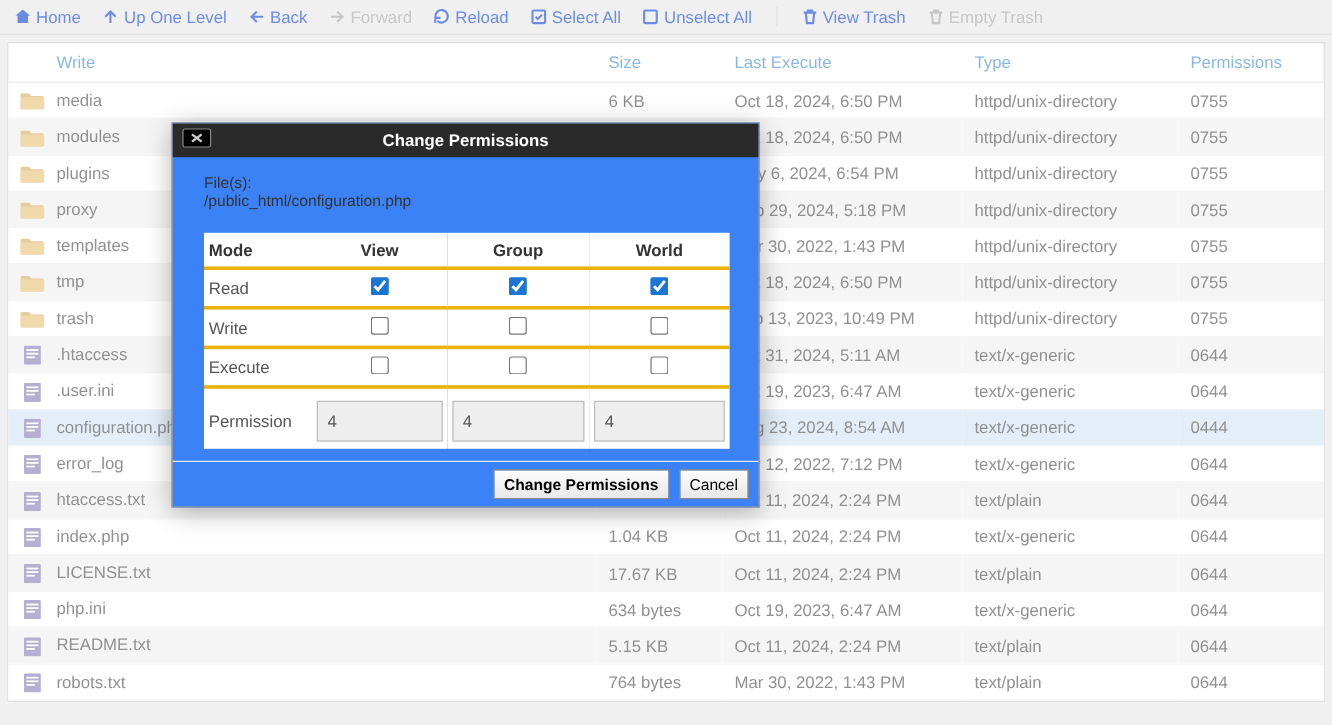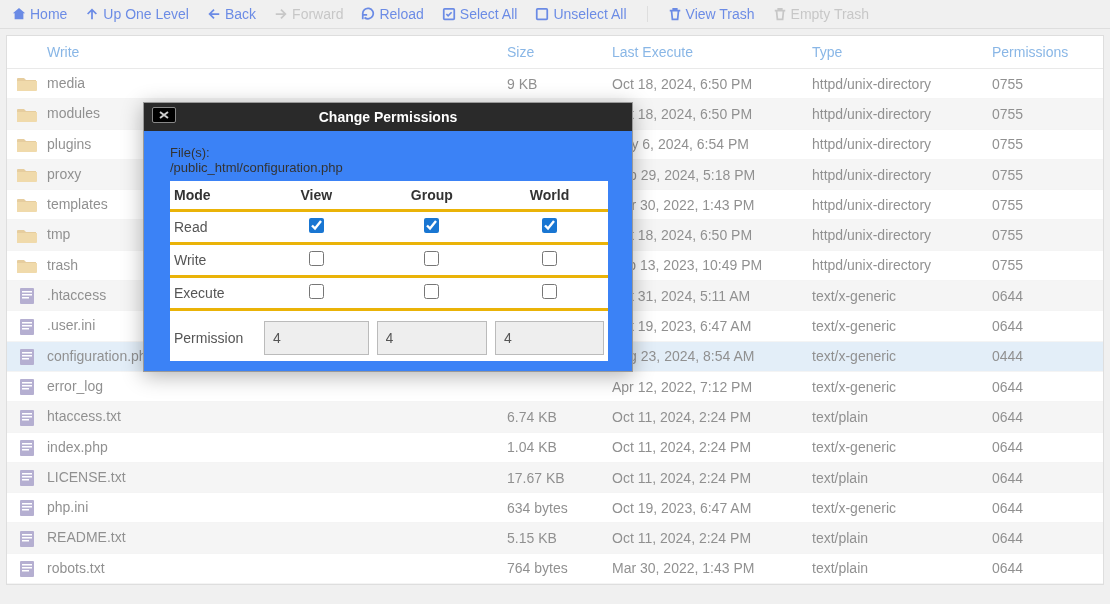--- a/index.html
+++ b/index.html
@@ -26,21 +26,21 @@
     .col-type { width: 180px; }
     .col-perm { width: auto; }
     
     .overlay { position: absolute; inset: 0; background: rgba(255,255,255,0.35); }
     
     .dialog { position: absolute; left: 143px; top: 102px; width: 490px; background: #3b82f6; border: 1px solid #999; box-shadow: 0 4px 20px rgba(0,0,0,0.3); }
     .dialog-title { background: #2a2a2a; color: #fff; font-weight: bold; text-align: center; padding: 6px 0; position: relative; }
     .dialog-close { position: absolute; left: 8px; top: 4px; width: 24px; height: 16px; background: #000; border: 1px solid #888; border-radius: 2px; display: flex; align-items: center; justify-content: center; cursor: pointer; }
     .dialog-body { padding: 14px 24px 10px 26px; color: #333; }
     .file-label { font-size: 13px; }
-    .file-path { font-size: 13px; margin-bottom: 6px; }
+    .file-path { font-size: 13px; margin-bottom: 19px; }
     .perm-table { width: 100%; margin-top: 4px; }
     .perm-table th, .perm-table td { border: none; border-bottom: 3px solid #eab308; padding: 6px 4px; text-align: center; background: #fff !important; }
     .perm-table th:first-child, .perm-table td:first-child { text-align: left; font-weight: bold; width: 90px; }
     .perm-table tr:first-child th { font-weight: bold; color: #333; }
     .perm-table input[type=checkbox] { width: 15px; height: 15px; accent-color: #1976d2; }
     .perm-row td { border-bottom: none; padding-top: 10px; }
     .perm-input { width: 100%; padding: 8px; background: #eee; border: 1px solid #bbb; color: #555; font-size: 14px; }
     .perm-col { padding: 0 4px; }
     .dialog-footer { padding: 6px 8px; text-align: right; border-top: 1px solid #eee; }
     .dialog-btn { background: linear-gradient(#fdfdfd,#e8e8e8); border: 1px solid #888; padding: 4px 8px; font-weight: bold; font-size: 13px; cursor: pointer; margin-left: 4px; }
@@ -138,21 +138,21 @@
       </tr>
     </thead>
     <tbody id="file-rows">
         <tr class="row">
           <td><span class="file-icon">
               <svg viewBox="0 0 20 16">
                 <path fill="#d9b26a" d="M1 2h6l2 2h10v10a1 1 0 0 1-1 1H1a1 1 0 0 1-1-1V3a1 1 0 0 1 1-1z"></path>
                 <path fill="#e8c67f" d="M0 5h20v9a1 1 0 0 1-1 1H1a1 1 0 0 1-1-1z"></path>
               </svg>
             </span><span>media</span></td>
-          <td>9 KB</td>
+          <td>6 KB</td>
           <td>Oct 18, 2024, 6:50 PM</td>
           <td>httpd/unix-directory</td>
           <td>0755</td>
         </tr>
         <tr class="row">
           <td><span class="file-icon">
               <svg viewBox="0 0 20 16">
                 <path fill="#d9b26a" d="M1 2h6l2 2h10v10a1 1 0 0 1-1 1H1a1 1 0 0 1-1-1V3a1 1 0 0 1 1-1z"></path>
                 <path fill="#e8c67f" d="M0 5h20v9a1 1 0 0 1-1 1H1a1 1 0 0 1-1-1z"></path>
               </svg>
@@ -408,13 +408,17 @@
       </tr>
       <tr class="perm-row">
         <td style="font-weight:normal">Permission</td>
         <td class="perm-col"><input class="perm-input" value="4" style=""></td>
         <td class="perm-col"><input class="perm-input" value="4" style=""></td>
         <td class="perm-col"><input class="perm-input" value="4" style=""></td>
       </tr>
     </tbody>
       </table>
   </div>
+  <div class="dialog-footer">
+    <button class="dialog-btn">Change Permissions</button>
+    <button class="dialog-btn">Cancel</button>
+  </div>
 </div>
 
 </body></html>

